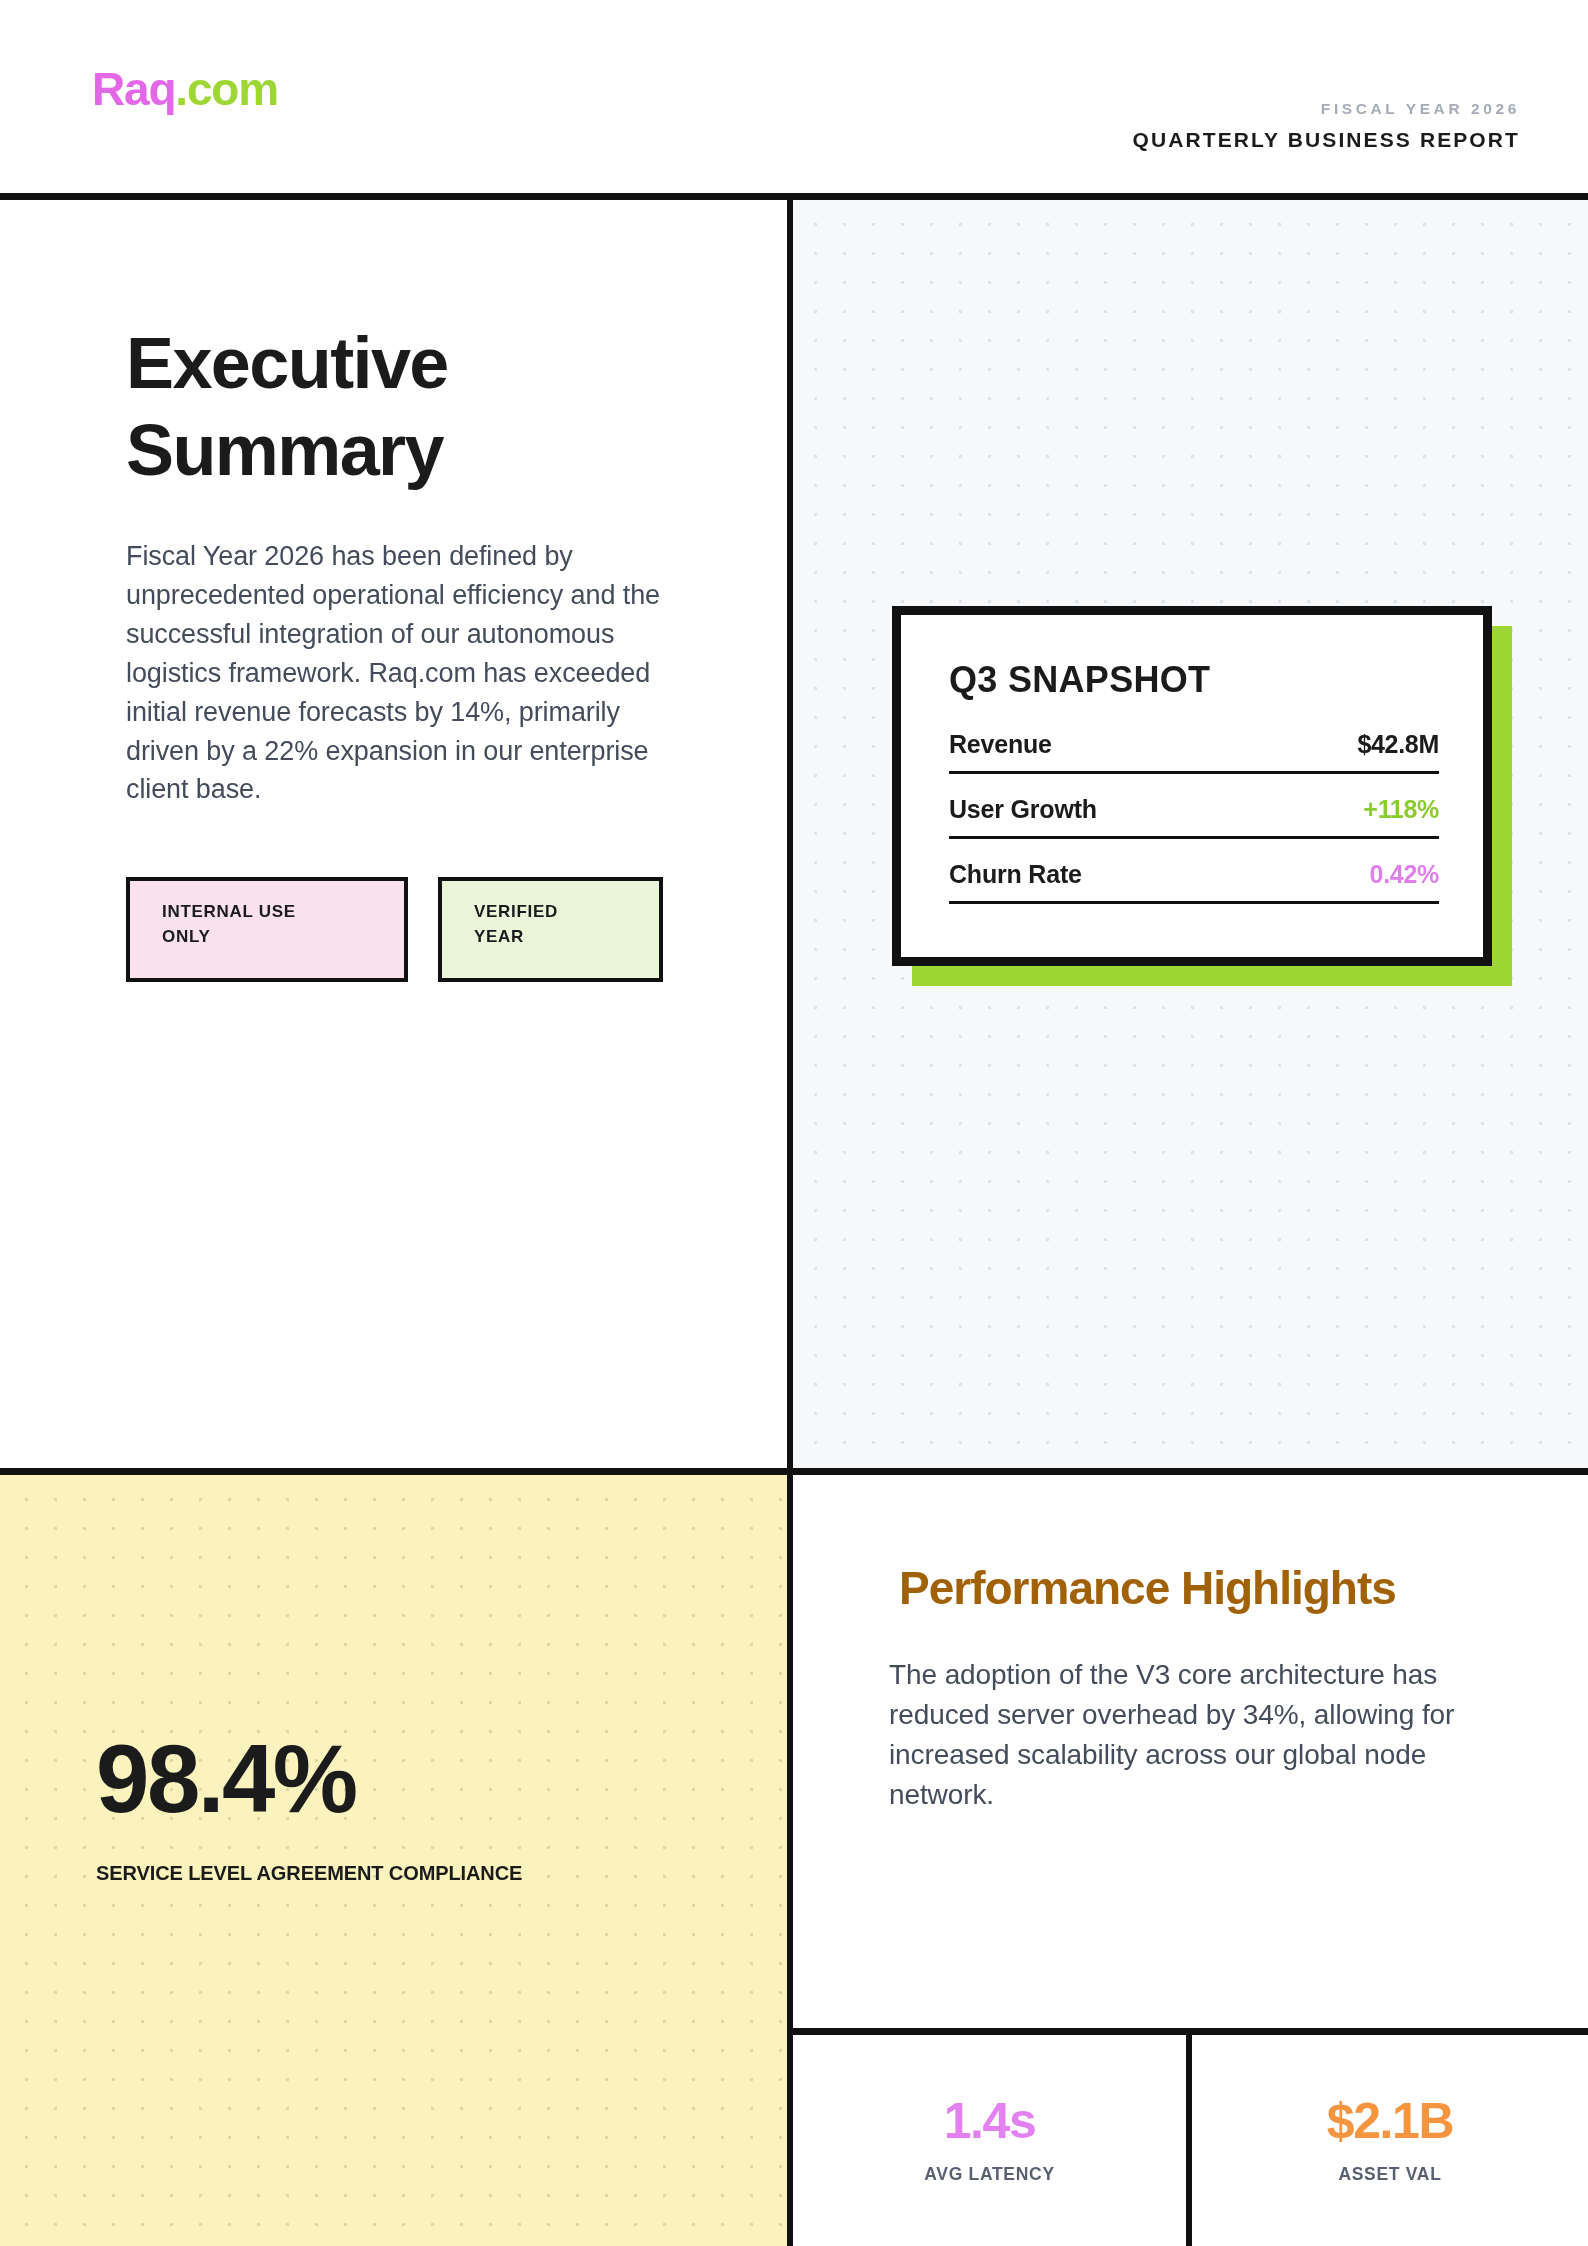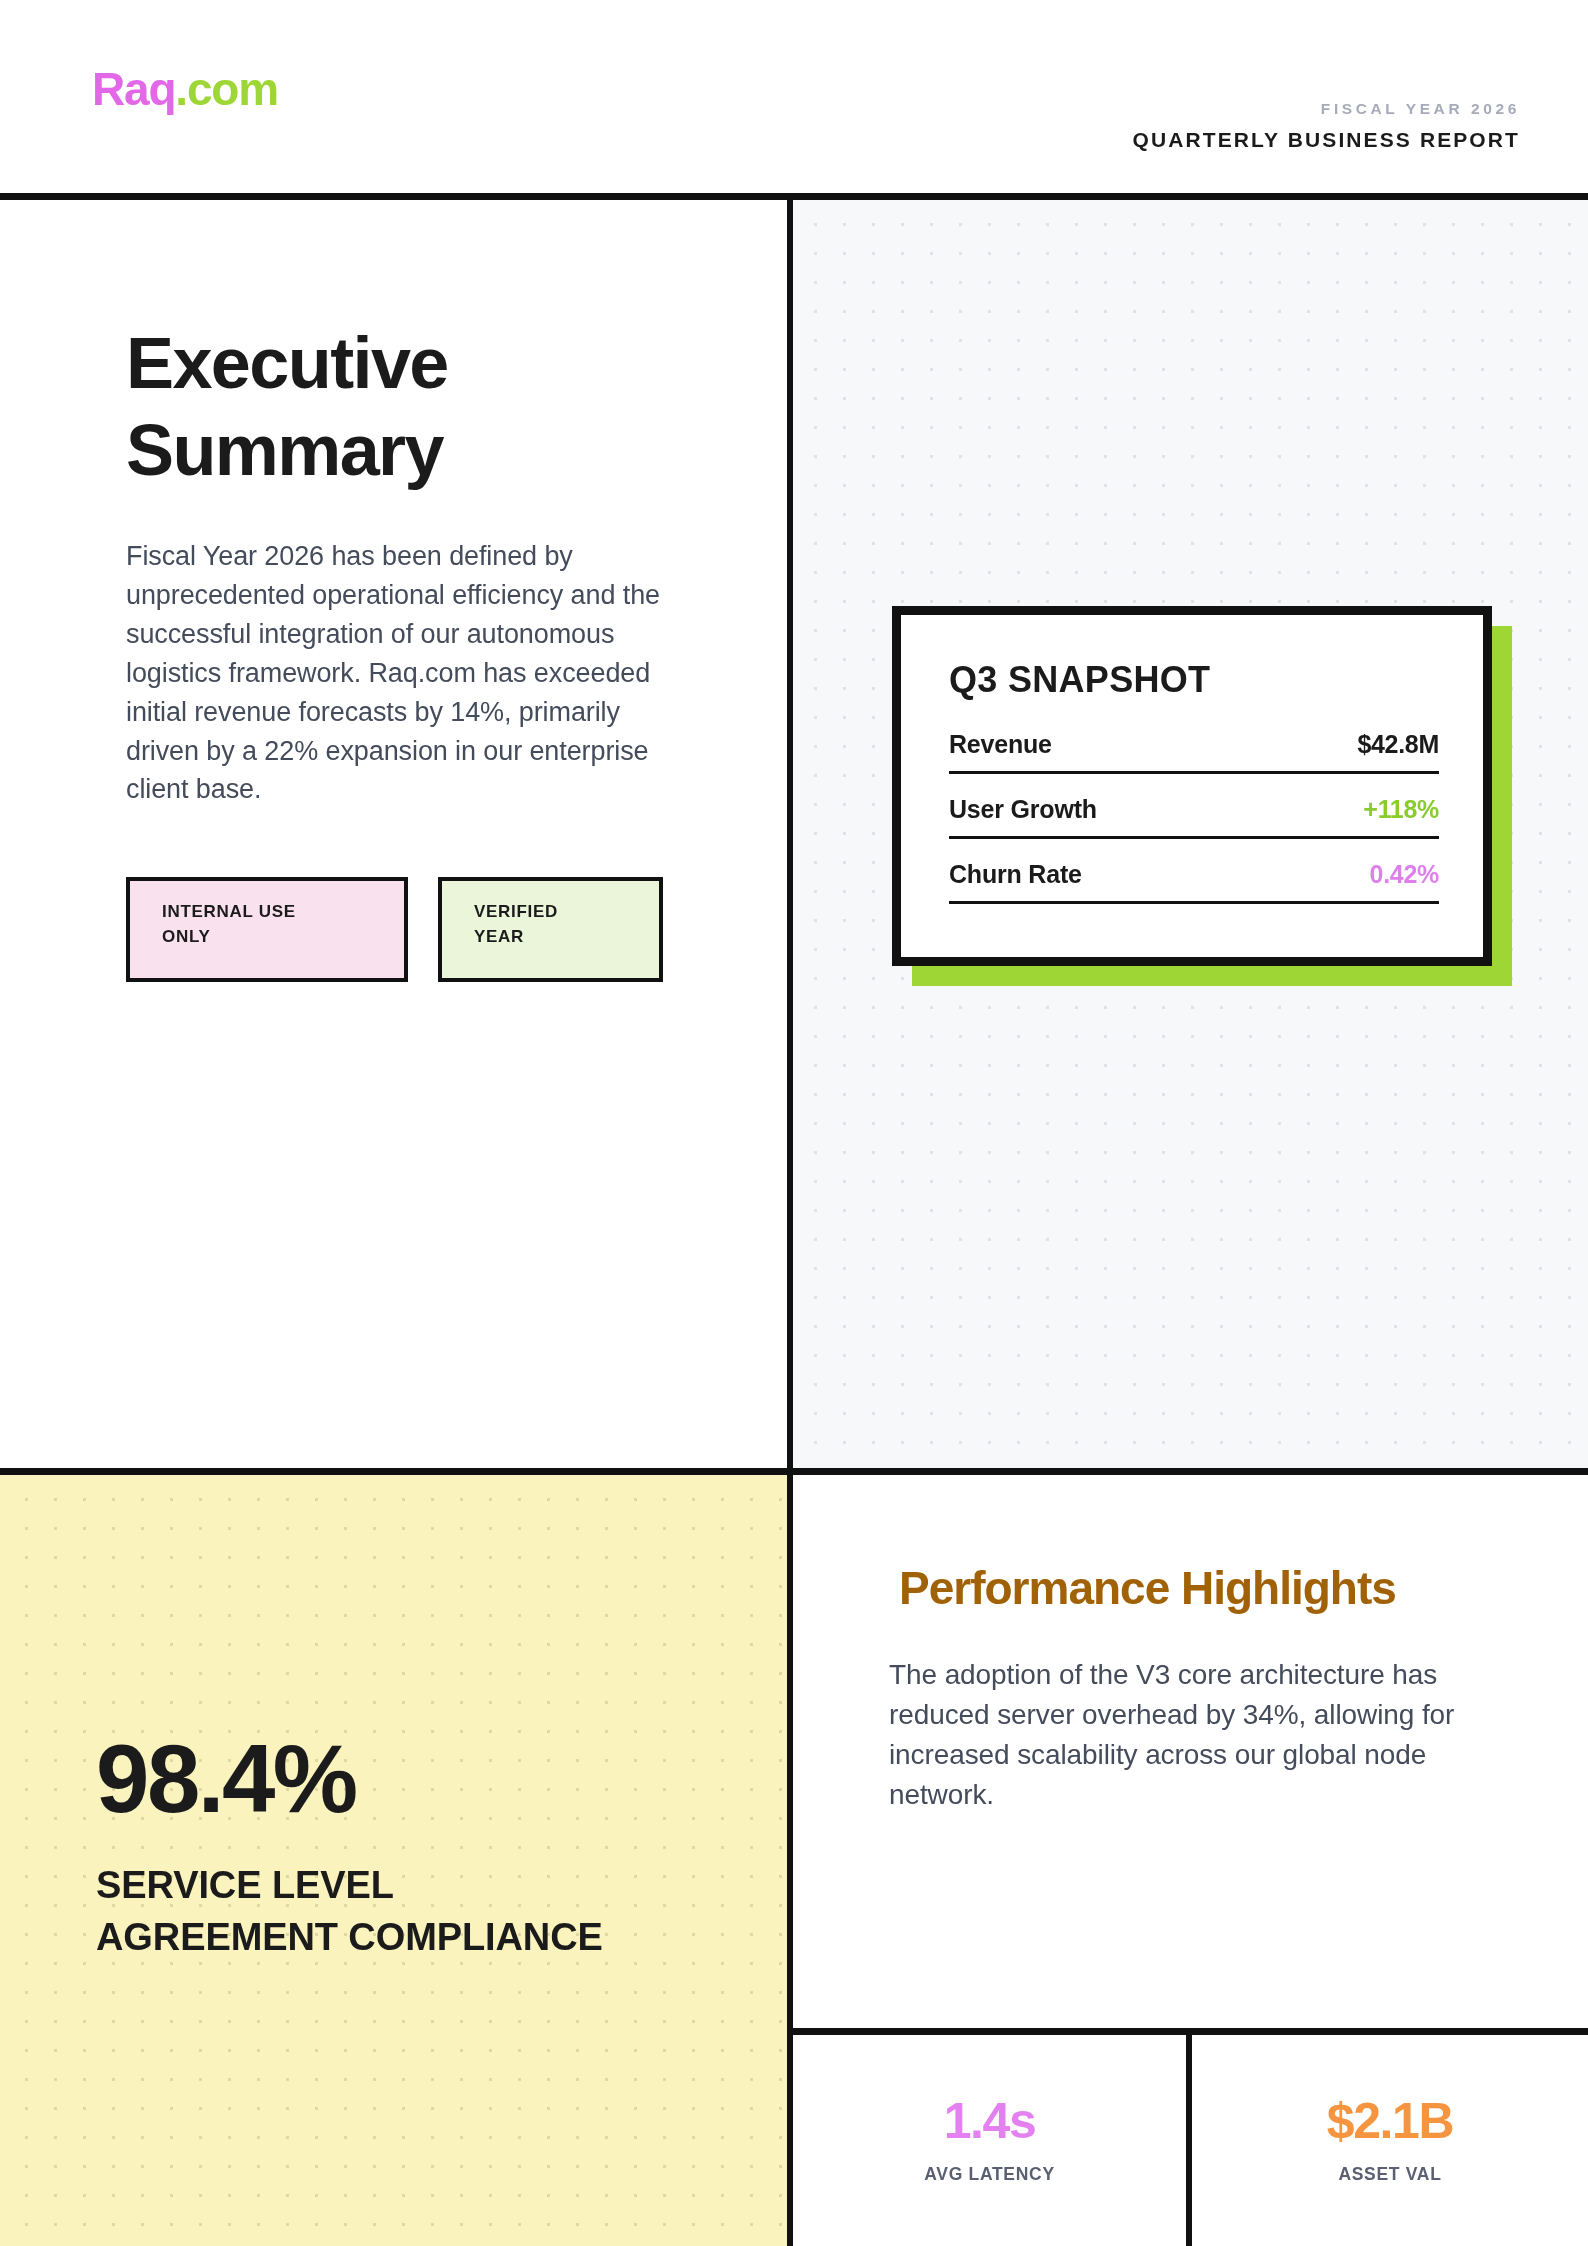--- a/index.html
+++ b/index.html
@@ -166,21 +166,21 @@
   .sla-inner { position:absolute; left:96px; top:256px; width:620px; }
   .sla-number {
     font-size:96px;
     font-weight:800;
     letter-spacing:-2.5px;
     color:#1B1B1B;
     line-height:1.0;
   }
   .sla-label {
     margin-top:33px;
-    font-size:38px;
+    font-size:20px;
     font-weight:800;
     letter-spacing:-0.1px;
     line-height:1.36;
     color:#1B1B1B;
     width:520px;
   }
 
   
   .perf-inner { position:absolute; left:96px; top:85px; width:600px; }
   .perf-heading {

